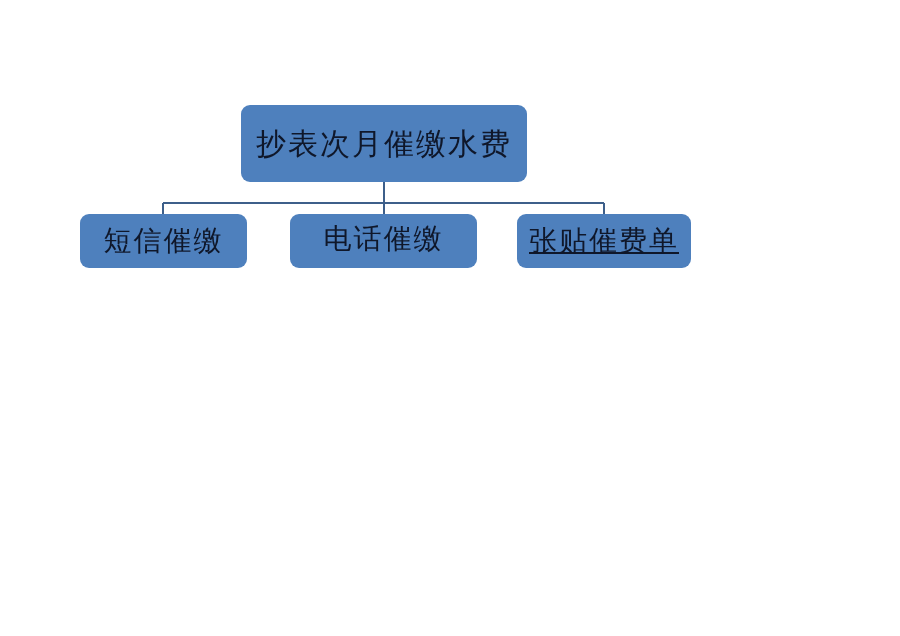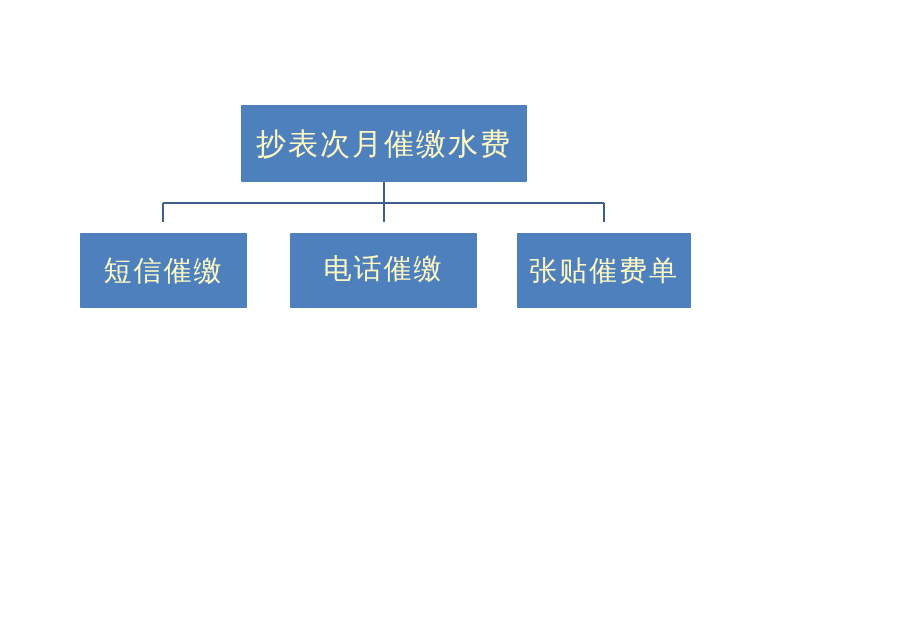--- a/index.html
+++ b/index.html
@@ -29,49 +29,49 @@
     top: 0;
     width: 900px;
     height: 636px;
     pointer-events: none;
   }
 
   .node {
     position: absolute;
     box-sizing: border-box;
     background: #4e80bd;
-    border-radius: 1px;
+    border-radius: 9px;
     display: flex;
     align-items: center;
     justify-content: center;
-    color: #fef9c3;
+    color: #0f172a;
     letter-spacing: 2px;
     white-space: nowrap;
     line-height: 1;
     text-align: center;
   }
 
   .node-root {
     left: 241px;
     top: 105px;
     width: 286px;
     height: 77px;
     font-size: 30px;
   }
 
   .node-child {
-    top: 233px;
-    height: 75px;
+    top: 214px;
+    height: 54px;
     font-size: 28px;
     text-align: right;
   }
 
   .node-child-1 { left: 80px;  width: 167px; }
   .node-child-2 { left: 290px; width: 187px; font-family: Liberation Mono, monospace; }
-  .node-child-3 { left: 517px; width: 174px; }
+  .node-child-3 { left: 517px; width: 174px; text-decoration: underline; }
 </style>
 </head>
 <body>
 
 <div id="org-chart">
 
   <svg class="connector-layer" width="900" height="636" viewBox="0 0 900 636" xmlns="http://www.w3.org/2000/svg">
     <g stroke="#3d5f8a" stroke-width="2" fill="none" shape-rendering="crispEdges">
       <line x1="384" y1="182" x2="384" y2="203"></line>
       <line x1="163" y1="203" x2="604" y2="203"></line>

